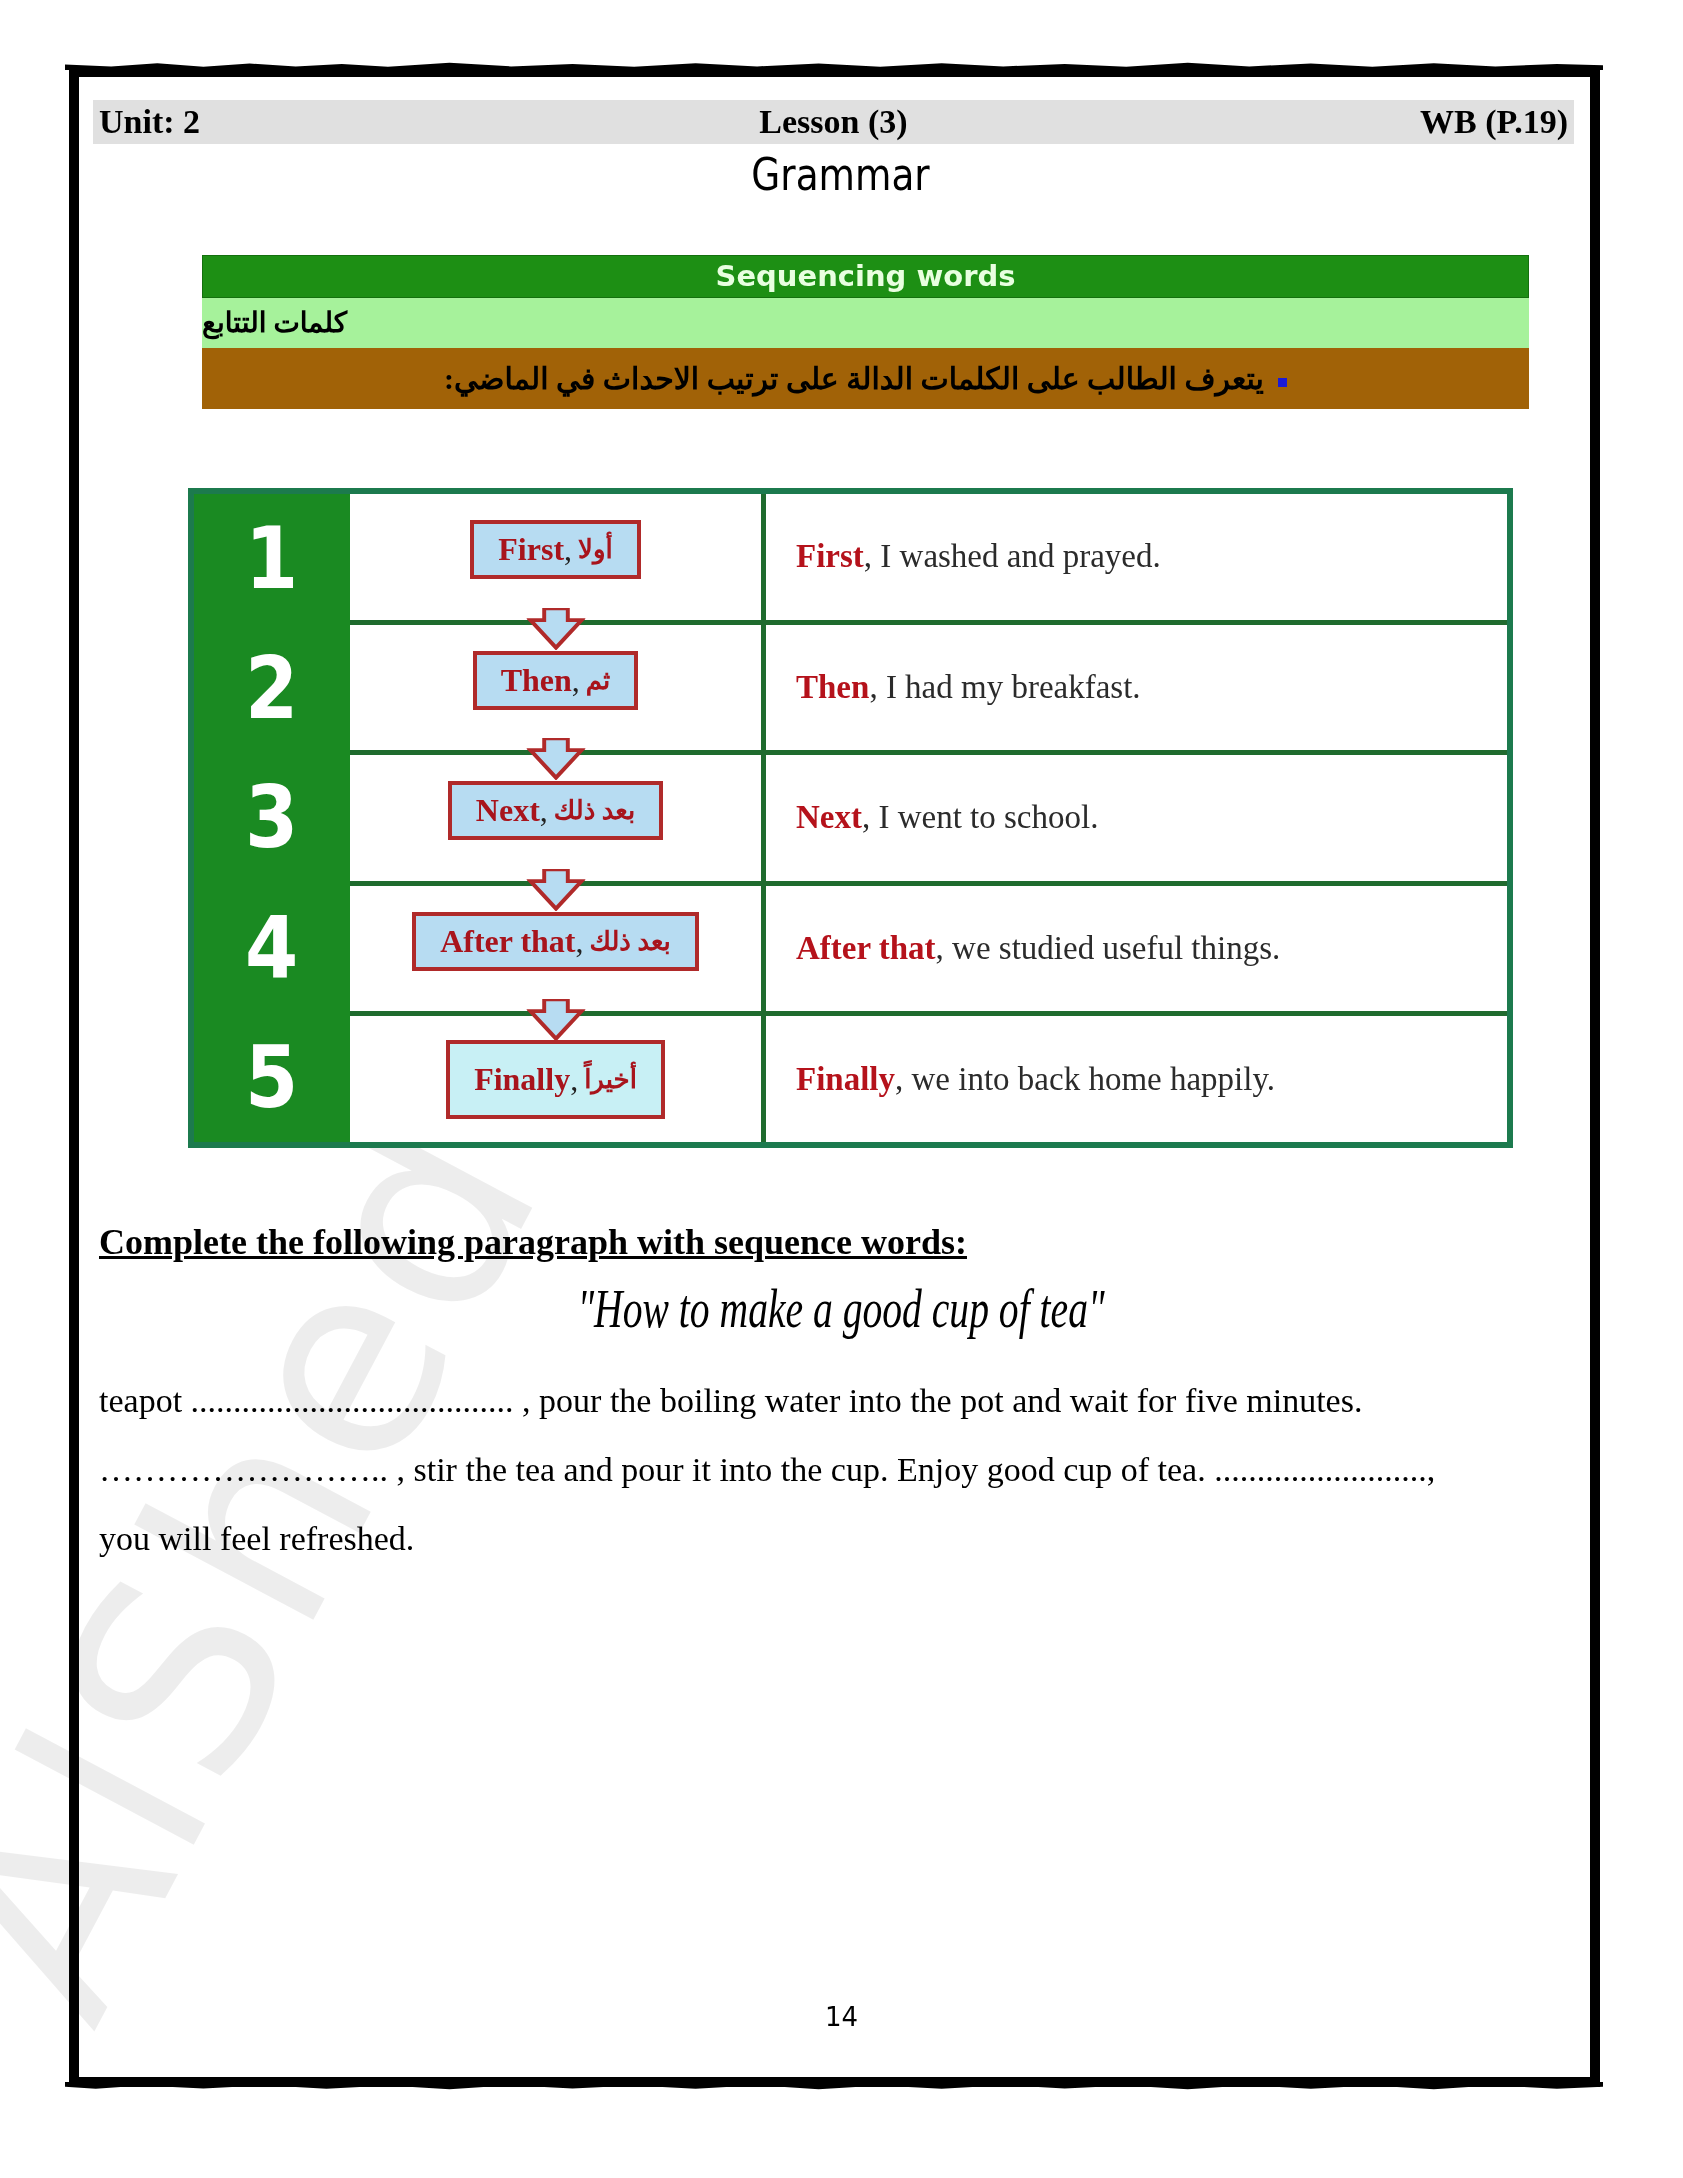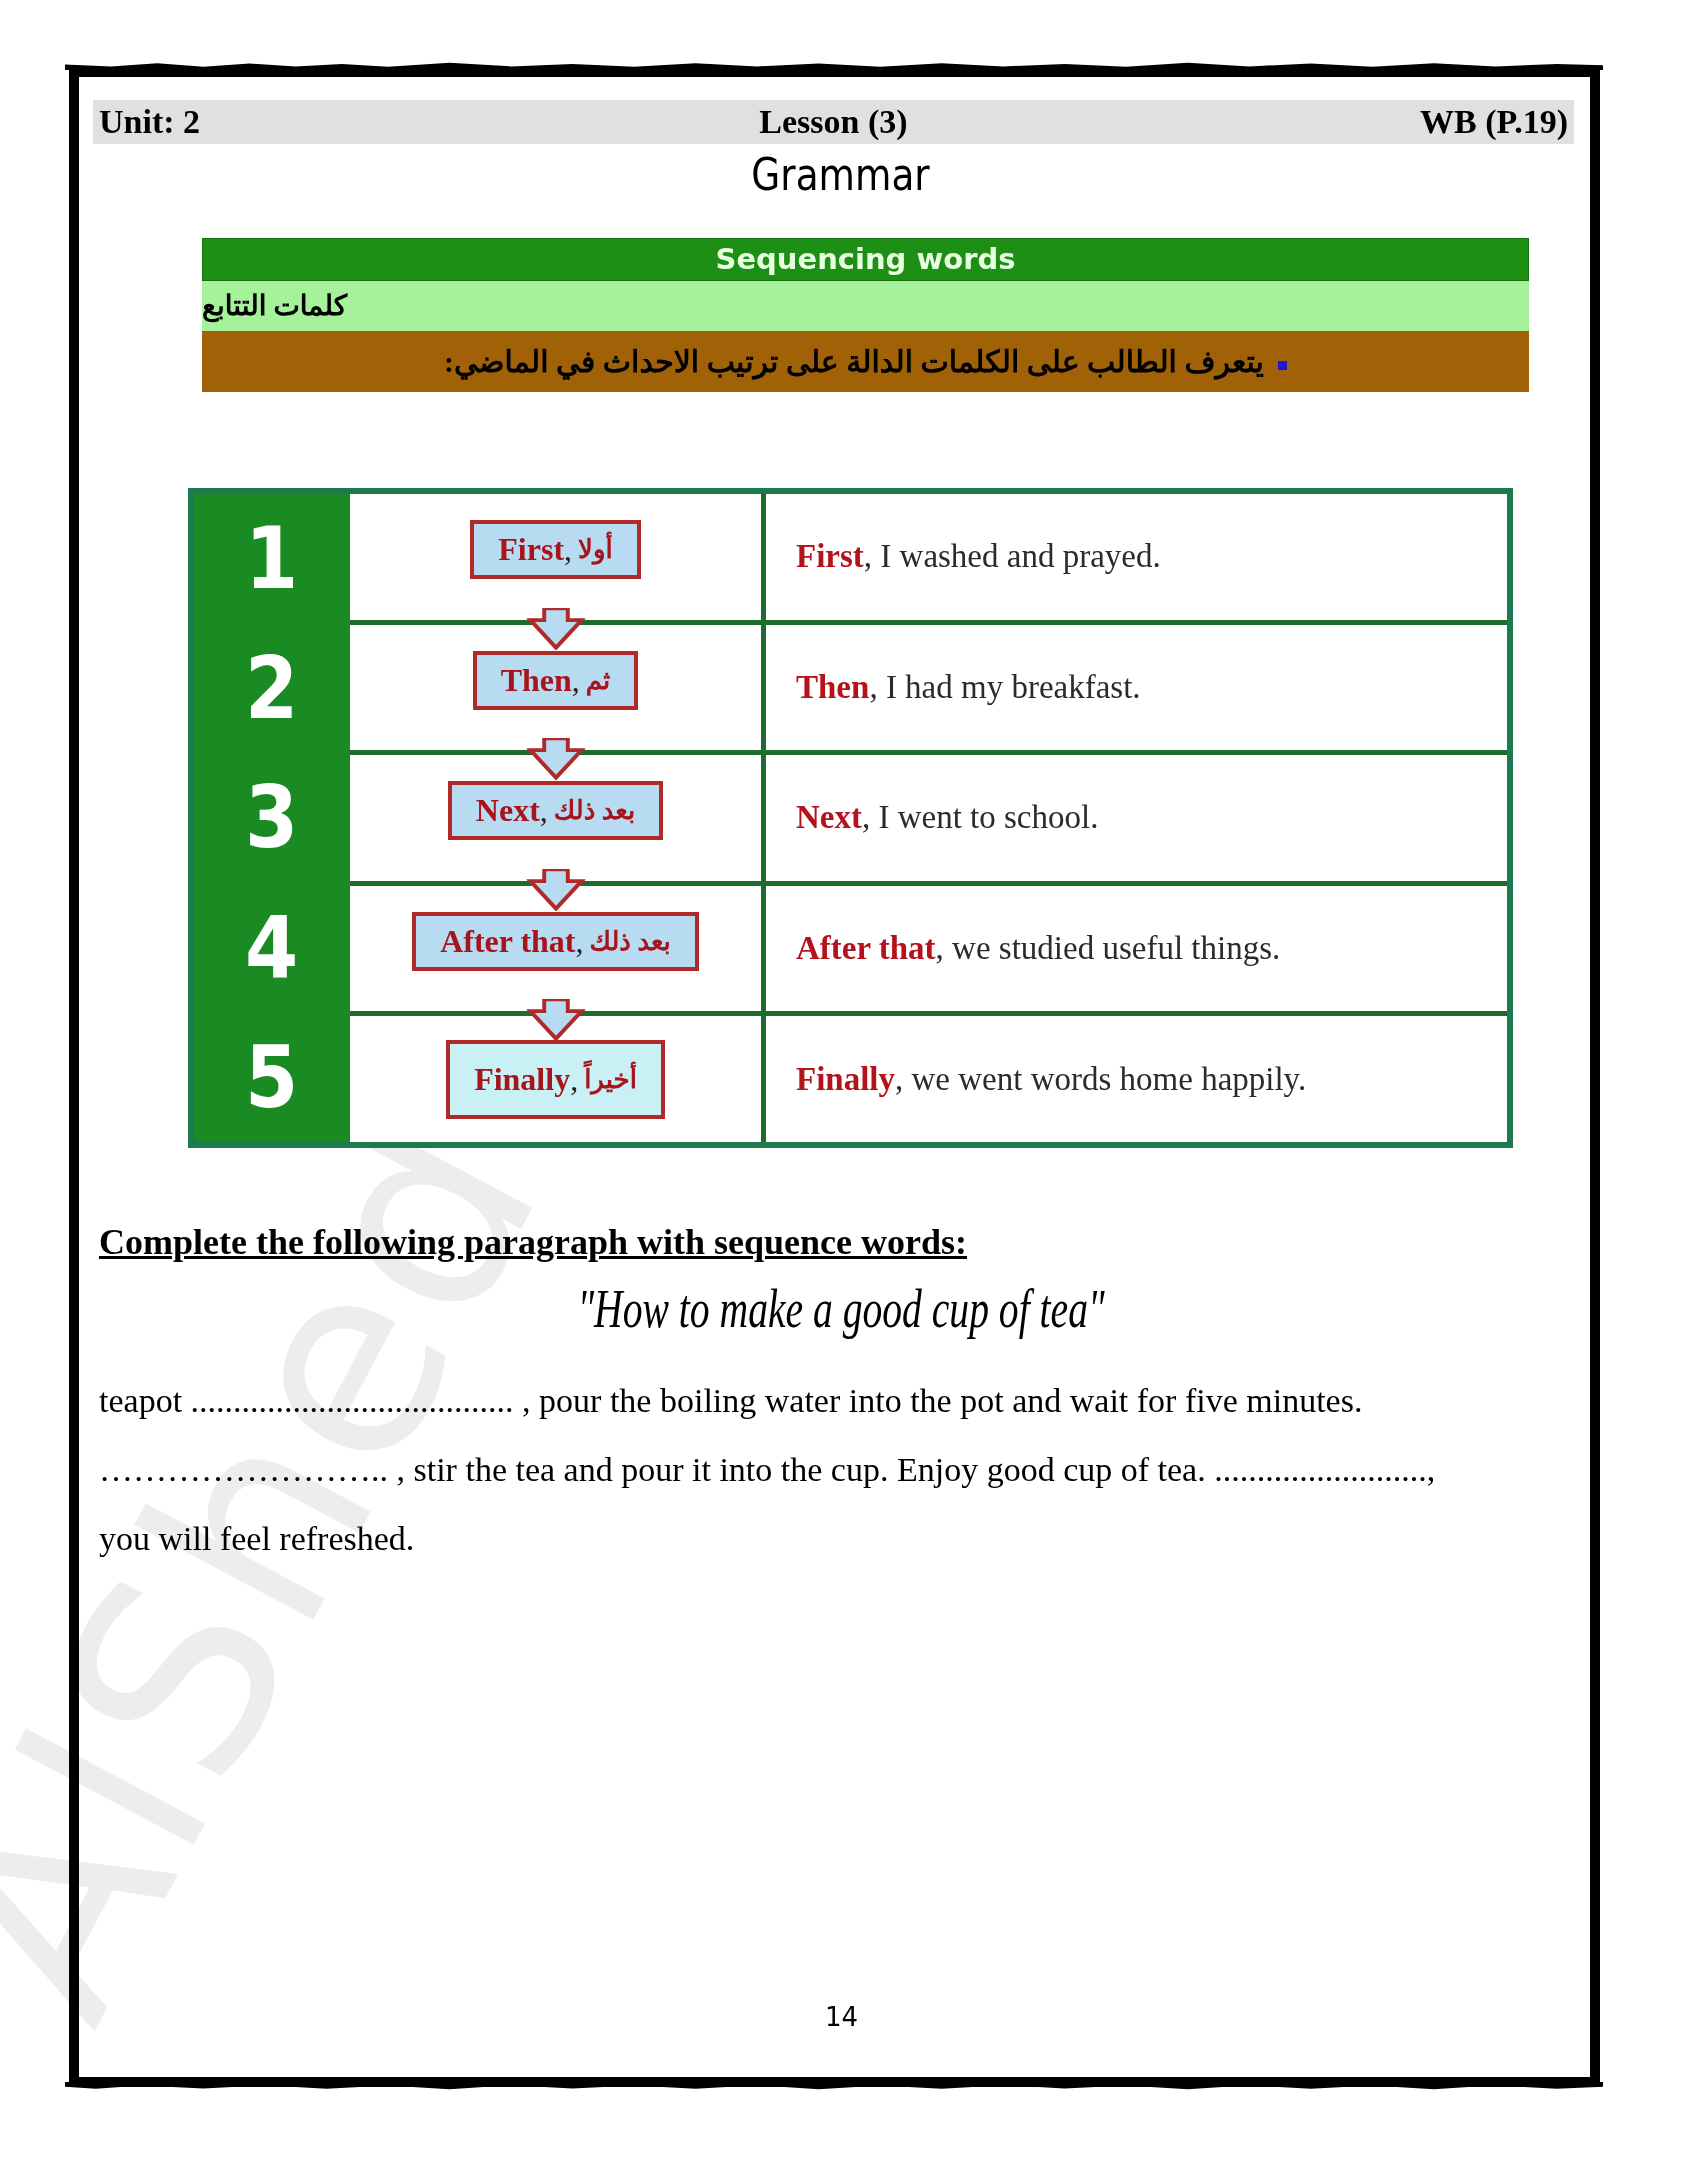--- a/index.html
+++ b/index.html
@@ -20,21 +20,21 @@
     background: #e0e0e0; display: flex; align-items: center; justify-content: space-between;
     font-weight: bold; font-size: 34px; box-sizing: border-box; padding: 12px 6px;
   }
   .header-band .center { position: absolute; left: 50%; transform: translateX(-50%); }
 
   .grammar-title {
     position: absolute; left: 0; width: 1683px; top: 149px; text-align: center;
     font-family: "DejaVu Sans", sans-serif; font-size: 44px; transform: scaleX(0.85); transform-origin: 835px 0;
   }
 
-  .objective-box { position: absolute; left: 202px; top: 238px; width: 1327px; }
+  .objective-box { position: absolute; left: 202px; top: 255px; width: 1327px; }
   .obj-title { height: 41px; background: #1d8f14; color: #e8ffe0; font-family: "DejaVu Sans", sans-serif; font-weight: bold; font-size: 29px; text-align: center; line-height: 41px; border: 1px solid #14700e; }
   .obj-ar { height: 50px; background: #a6f29b; font-size: 28px; font-weight: bold; text-align: left; line-height: 50px; direction: rtl; }
   .obj-desc { height: 61px; background: #a16207; font-size: 30px; font-weight: bold; text-align: center; line-height: 61px; direction: rtl; }
   .obj-desc .bullet { display: inline-block; width: 9px; height: 9px; background: #1a1ad8; margin-left: 14px; vertical-align: middle; }
 
   .seq-table {
     position: absolute; left: 188px; top: 488px; width: 1325px; height: 660px;
     border: 6px solid #1c7a4e; box-sizing: border-box; display: flex;
   }
   .num-col { width: 156px; background: #1a8a22; display: flex; flex-direction: column; }
@@ -173,21 +173,21 @@
     <div class="seq-row">
       <div class="word-cell">
         <div class="word-box final">
             <span>Finally</span>
             <span class="comma">,</span>
             <span class="ar">أخيراً</span>
           </div>
       </div>
       <div class="sent-cell">
           <span class="kw">Finally</span>
-          <span>, we went words home happily.</span>
+          <span>, we into back home happily.</span>
         </div>
     </div>
   </div>
 </div>
 
 <div class="instruction">Complete the following paragraph with sequence words:</div>
 <div class="para-title"><span>"How to make a good cup of tea"</span></div>
 
 <div class="paragraph">
   <span class="line">teapot ...................................... , pour the boiling water into the pot and wait for five minutes.</span>

